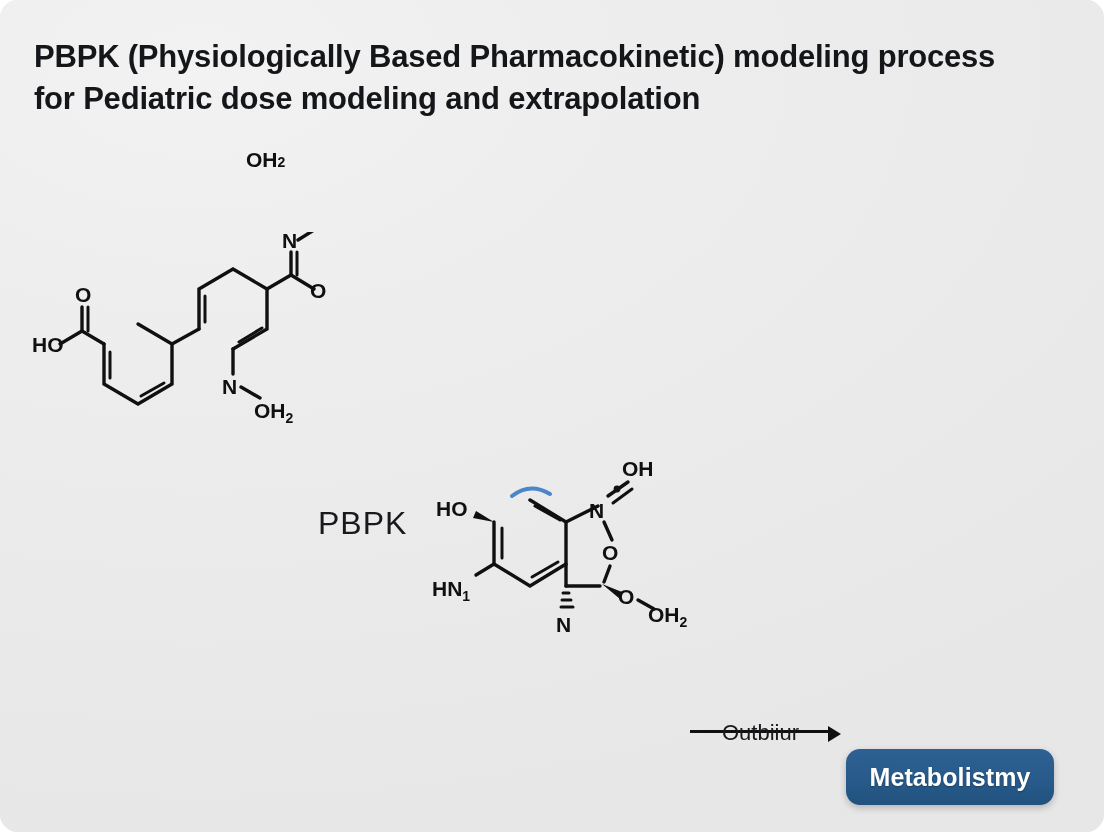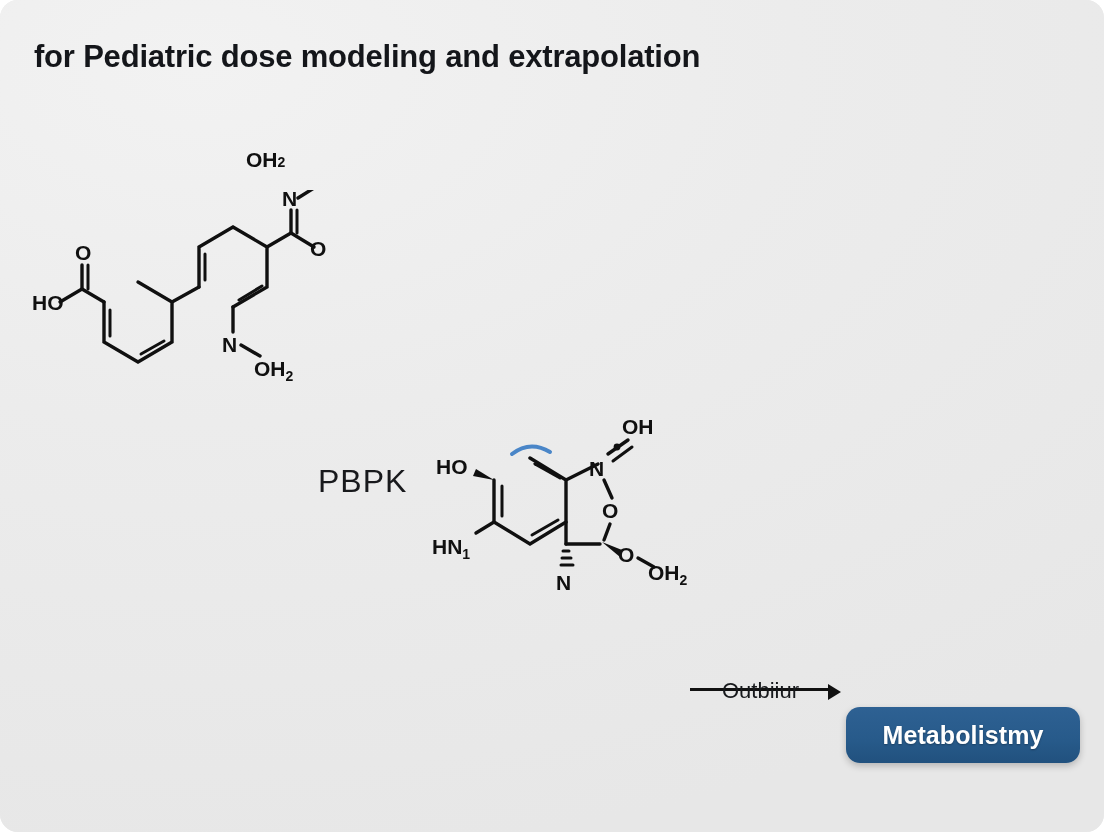--- a/index.html
+++ b/index.html
@@ -114,20 +114,21 @@
     stroke-linecap: round;
   }
 </style>
 </head>
 <body>
 
 <div id="stage">
 
   
   <div class="title">
+    <span>PBPK (Physiologically Based Pharmacokinetic) modeling process</span>
     <span class="l2">for Pediatric dose modeling and extrapolation</span>
   </div>
 
   
   <svg class="chem" style="left:26px; top:148px;" width="300" height="205" viewBox="0 0 300 205">
 
     <polyline class="bond" points="78,112 78,152 112,172 146,152 146,112 112,92"></polyline>
     <line class="bond-thin" x1="84" y1="120" x2="84" y2="146"></line>
     <line class="bond-thin" x1="115" y1="164" x2="138" y2="151"></line>
 
@@ -215,21 +216,21 @@
   
 
   
   
 
   
   <div class="hline" style="left:690px; top:221px; width:140px;"></div>
   <div class="arrow-right" style="left:828px; top:214px;"></div>
   <div class="edge-label" style="left:722px; top:192px;">Outbiiur</div>
 
-  <div class="box navy" style="left:846px; top:195px; width:234px; height:56px;text-align:right;">
+  <div class="box navy" style="left:846px; top:195px; width:208px; height:56px;text-align:right;">
     <span>Metabolistmy</span>
   </div>
 
   
   
 
   
   
   
   

